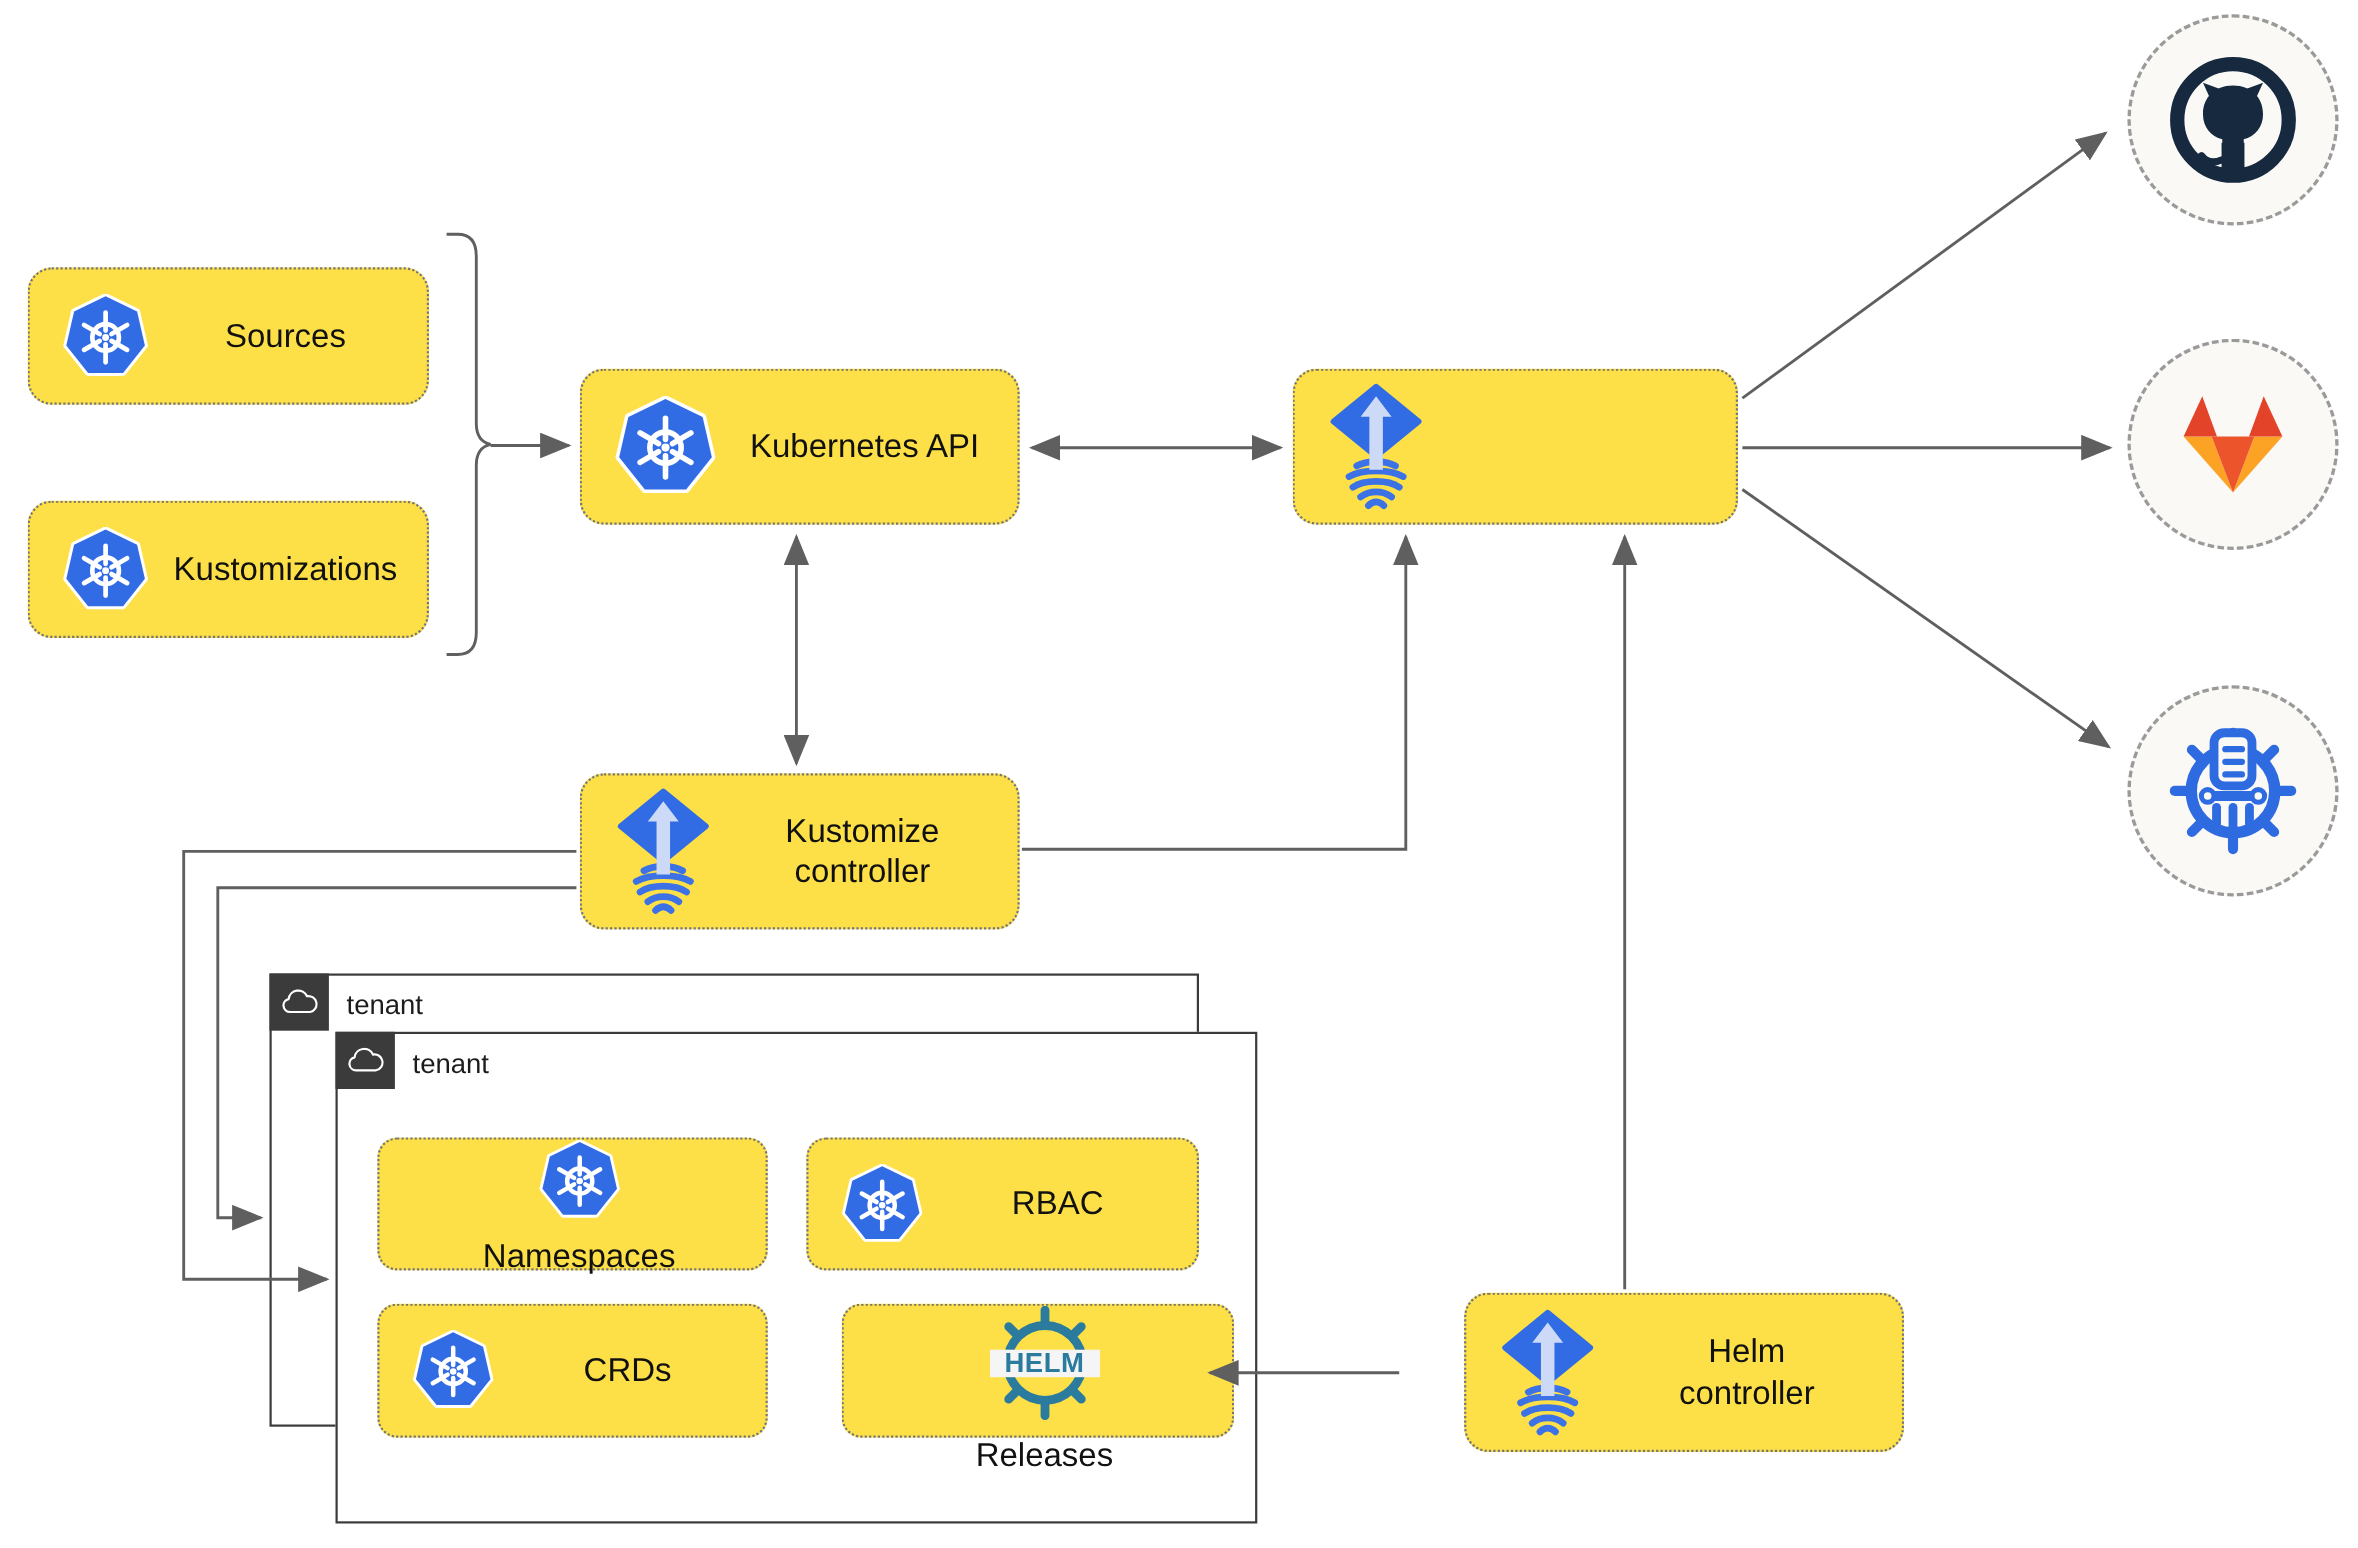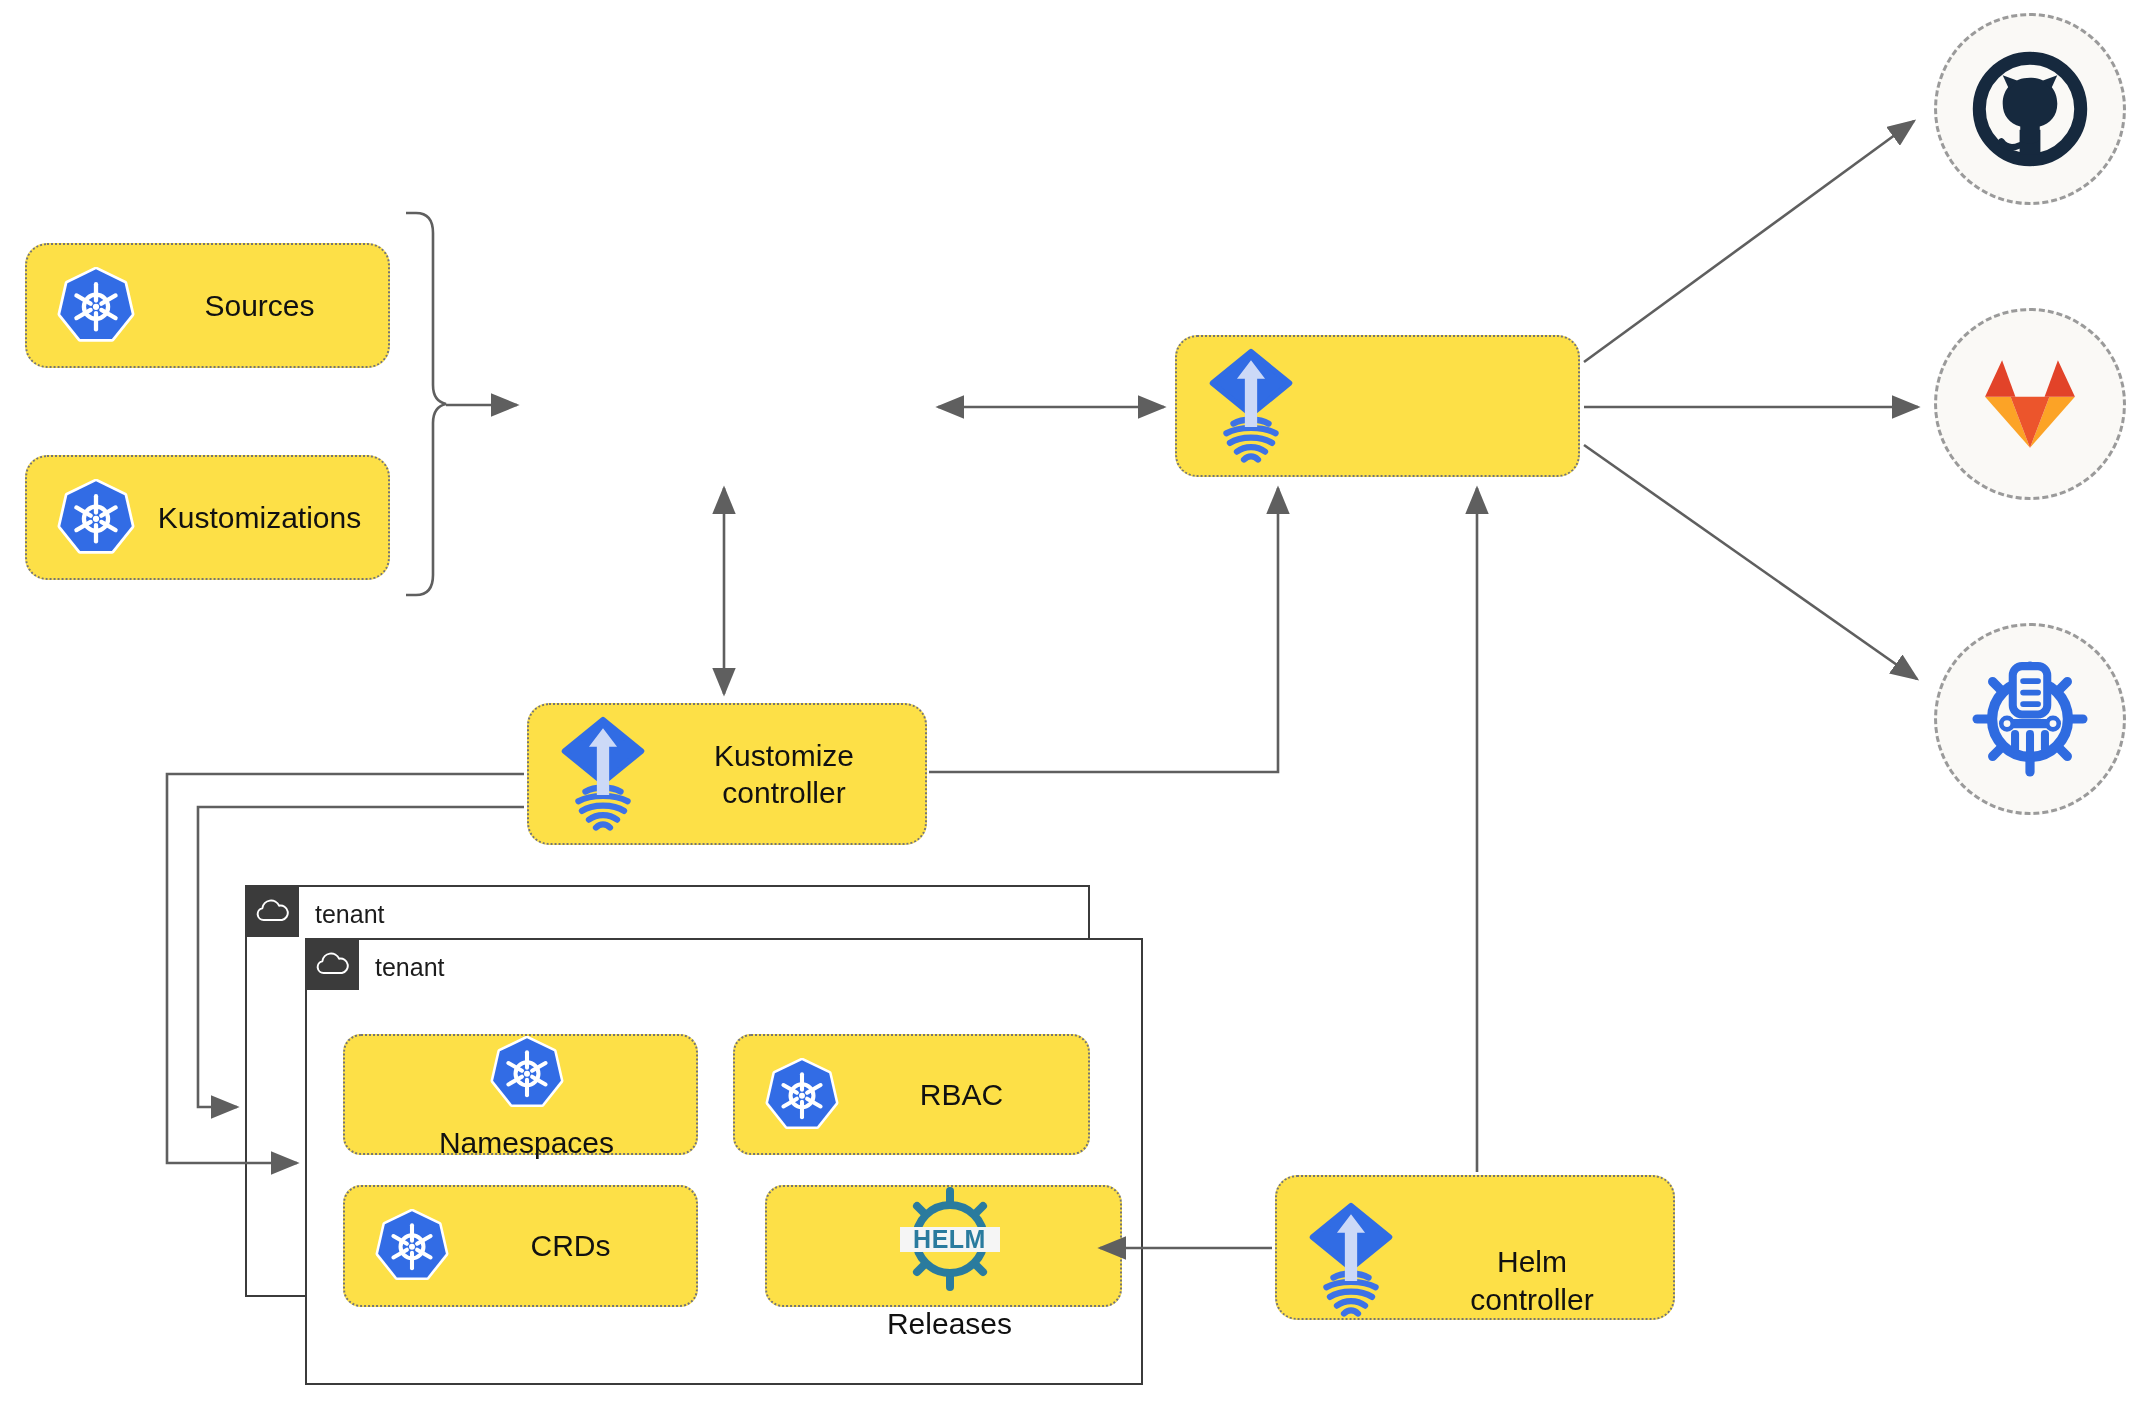--- a/index.html
+++ b/index.html
@@ -152,37 +152,45 @@
 
   <div class="node" style="left:25px;top:455px;width:365px;height:125px;">
     <svg class="ic" width="78" height="78">
         <use href="#sym-k8s"></use>
       </svg>
     <div class="lwrap">
         <span class="label">Kustomizations</span>
       </div>
   </div>
 
+  <div class="node" style="left:527px;top:335px;width:400px;height:142px;">
+    <svg class="ic" width="92" height="92">
+        <use href="#sym-k8s"></use>
+      </svg>
+    <div class="lwrap">
+        <span class="label">Kubernetes API</span>
+      </div>
+  </div>
 
   <div class="node" style="left:1175px;top:335px;width:405px;height:142px;">
     <svg class="ic" width="88" height="116">
         <use href="#sym-flux"></use>
       </svg>
   </div>
 
   <div class="node" style="left:527px;top:703px;width:400px;height:142px;">
     <svg class="ic" width="88" height="116">
         <use href="#sym-flux"></use>
       </svg>
     <div class="lwrap">
         <span class="label narrow">Kustomize controller</span>
       </div>
   </div>
 
-  <div class="node" style="left:1275px;top:1175px;width:400px;height:145px;align-items:flex-end;">
+  <div class="node" style="left:1331px;top:1175px;width:400px;height:145px;">
     <svg class="ic" width="88" height="116">
         <use href="#sym-flux"></use>
       </svg>
     <div class="lwrap">
         <span class="label narrow">Helm controller</span>
       </div>
   </div>
 
   <div class="node" style="left:343px;top:1034px;width:355px;height:121px;border-radius:18px;flex-direction:column;">
     <svg class="ic" width="74" height="74">

